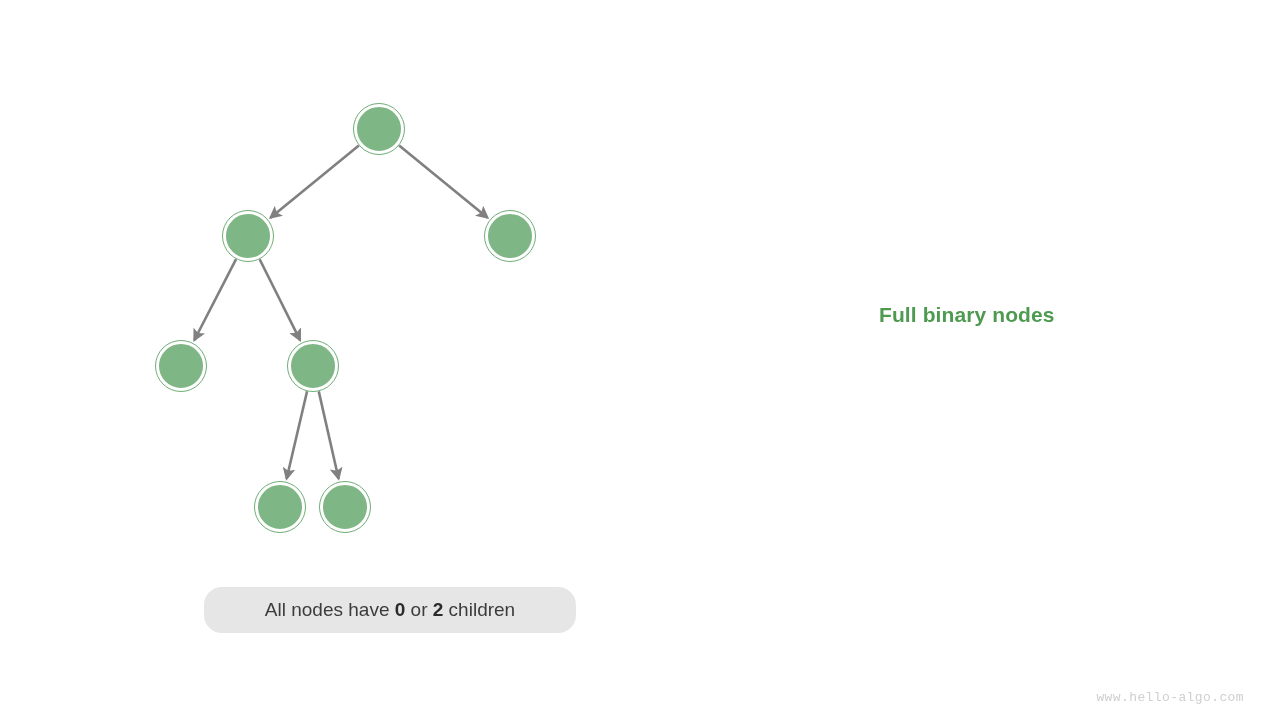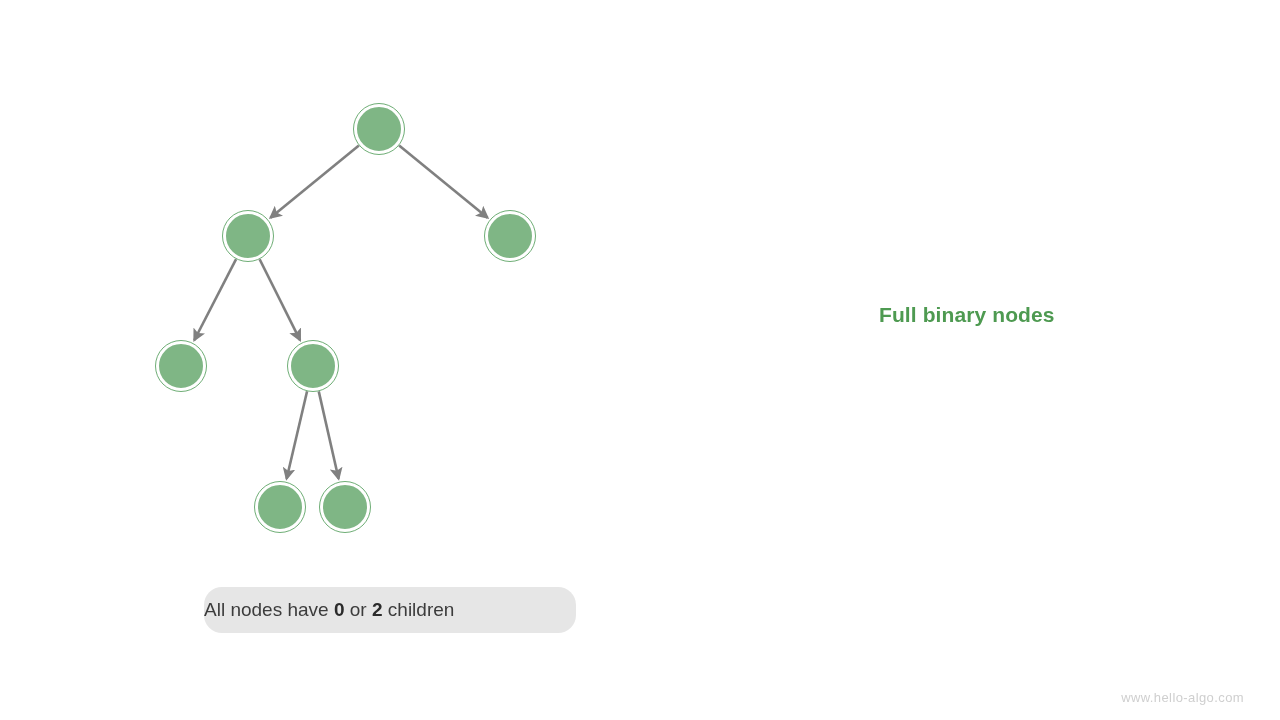--- a/index.html
+++ b/index.html
@@ -53,38 +53,39 @@
   #caption-box {
     position: absolute;
     left: 204px;
     top: 587px;
     width: 372px;
     height: 46px;
     background: #e6e6e6;
     border-radius: 18px;
     display: flex;
     align-items: center;
+    justify-content: center;
     box-sizing: border-box;
   }
   #caption-text {
     font-size: 19px;
     color: #3c3c3c;
     white-space: nowrap;
   }
   #caption-text b {
     font-weight: bold;
     color: #2b2b2b;
   }
 
   
   #watermark {
     position: absolute;
     right: 36px;
     bottom: 15px;
-    font-family: Liberation Sans, sans-serif;
+    font-family: Liberation Mono, monospace;
     font-size: 13px;
     color: #cfcfcf;
     letter-spacing: 0.4px;
     white-space: nowrap;
   }
 </style>
 </head>
 <body>
 
 <div id="diagram-canvas">

